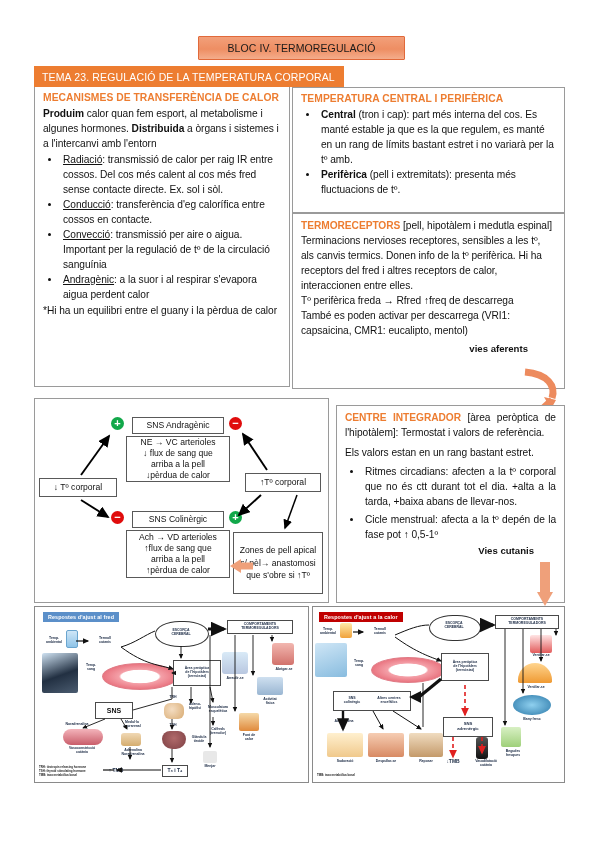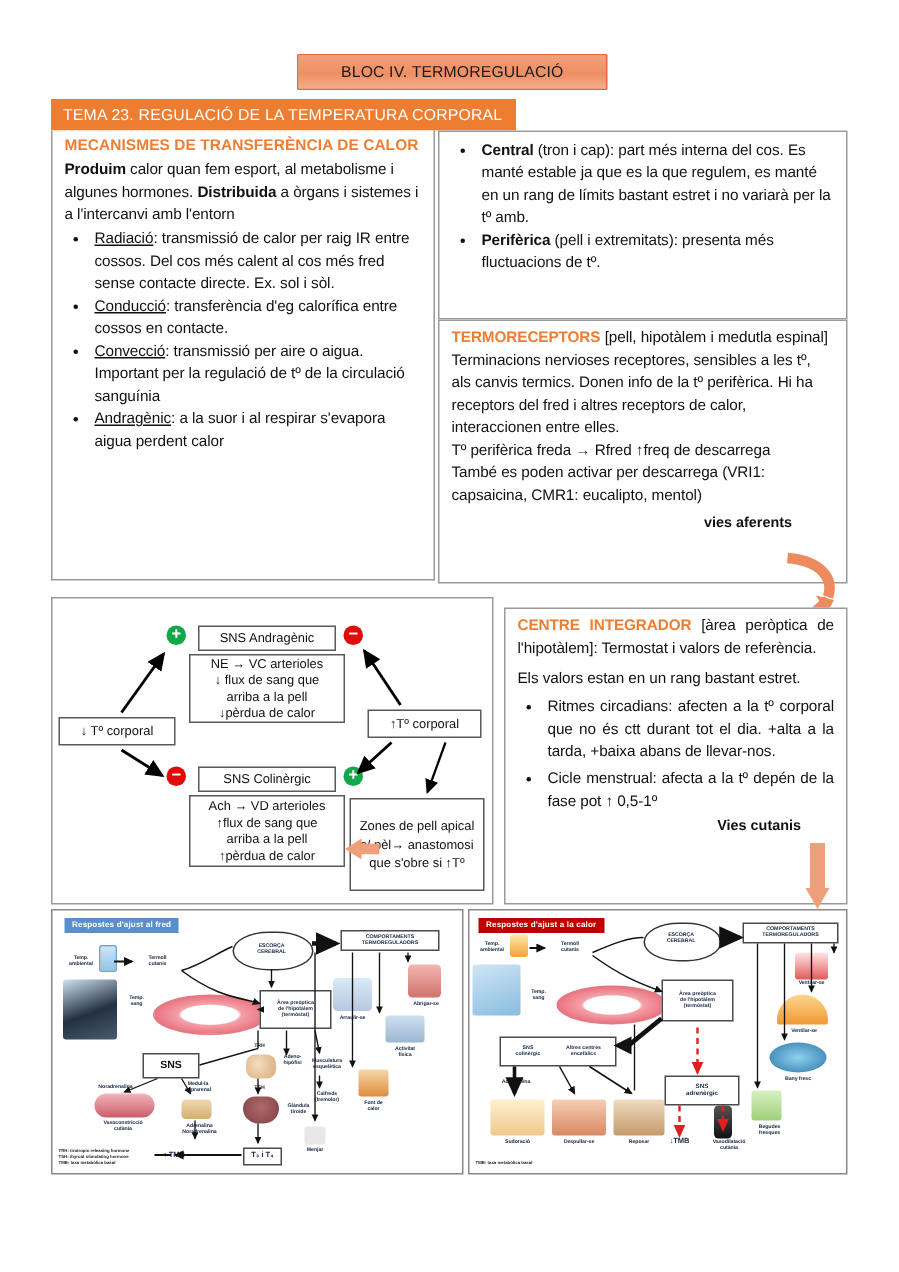--- a/index.html
+++ b/index.html
@@ -91,25 +91,27 @@
   <div class="box box-left-top">
     <div class="pad">
       <div class="h-orange">MECANISMES DE TRANSFERÈNCIA DE CALOR</div>
       <p class="t"><b>Produim</b><span> calor quan fem esport, al metabolisme i algunes hormones. </span><b>Distribuida</b><span> a òrgans i sistemes i a l'intercanvi amb l'entorn</span></p>
       <ul class="t">
         <li><span class="u">Radiació</span><span>: transmissió de calor per raig IR entre cossos. Del cos més calent al cos més fred sense contacte directe. Ex. sol i sòl.</span></li>
         <li><span class="u">Conducció</span><span>: transferència d'eg calorífica entre cossos en contacte.</span></li>
         <li><span class="u">Convecció</span><span>: transmissió per aire o aigua. Important per la regulació de tº de la circulació sanguínia</span></li>
         <li><span class="u">Andragènic</span><span>: a la suor i al respirar s'evapora aigua perdent calor</span></li>
       </ul>
+      <p class="t" style="margin-top:1px">*Hi ha un equilibri entre el guany i la pèrdua de calor</p>
     </div>
   </div>
 
   <div class="box box-right-top">
     <div class="pad">
+      <div class="h-orange">TEMPERATURA CENTRAL I PERIFÈRICA</div>
       <ul class="t">
         <li><b>Central</b><span> (tron i cap): part més interna del cos. Es manté estable ja que es la que regulem, es manté en un rang de límits bastant estret i no variarà per la tº amb.</span></li>
         <li><b>Perifèrica</b><span> (pell i extremitats): presenta més fluctuacions de tº.</span></li>
       </ul>
     </div>
   </div>
 
   <div class="box box-right-mid">
     <div class="pad">
       <p class="t"><span class="h-orange-inline">TERMORECEPTORS</span><span> [pell, hipotàlem i medutla espinal]</span></p>

